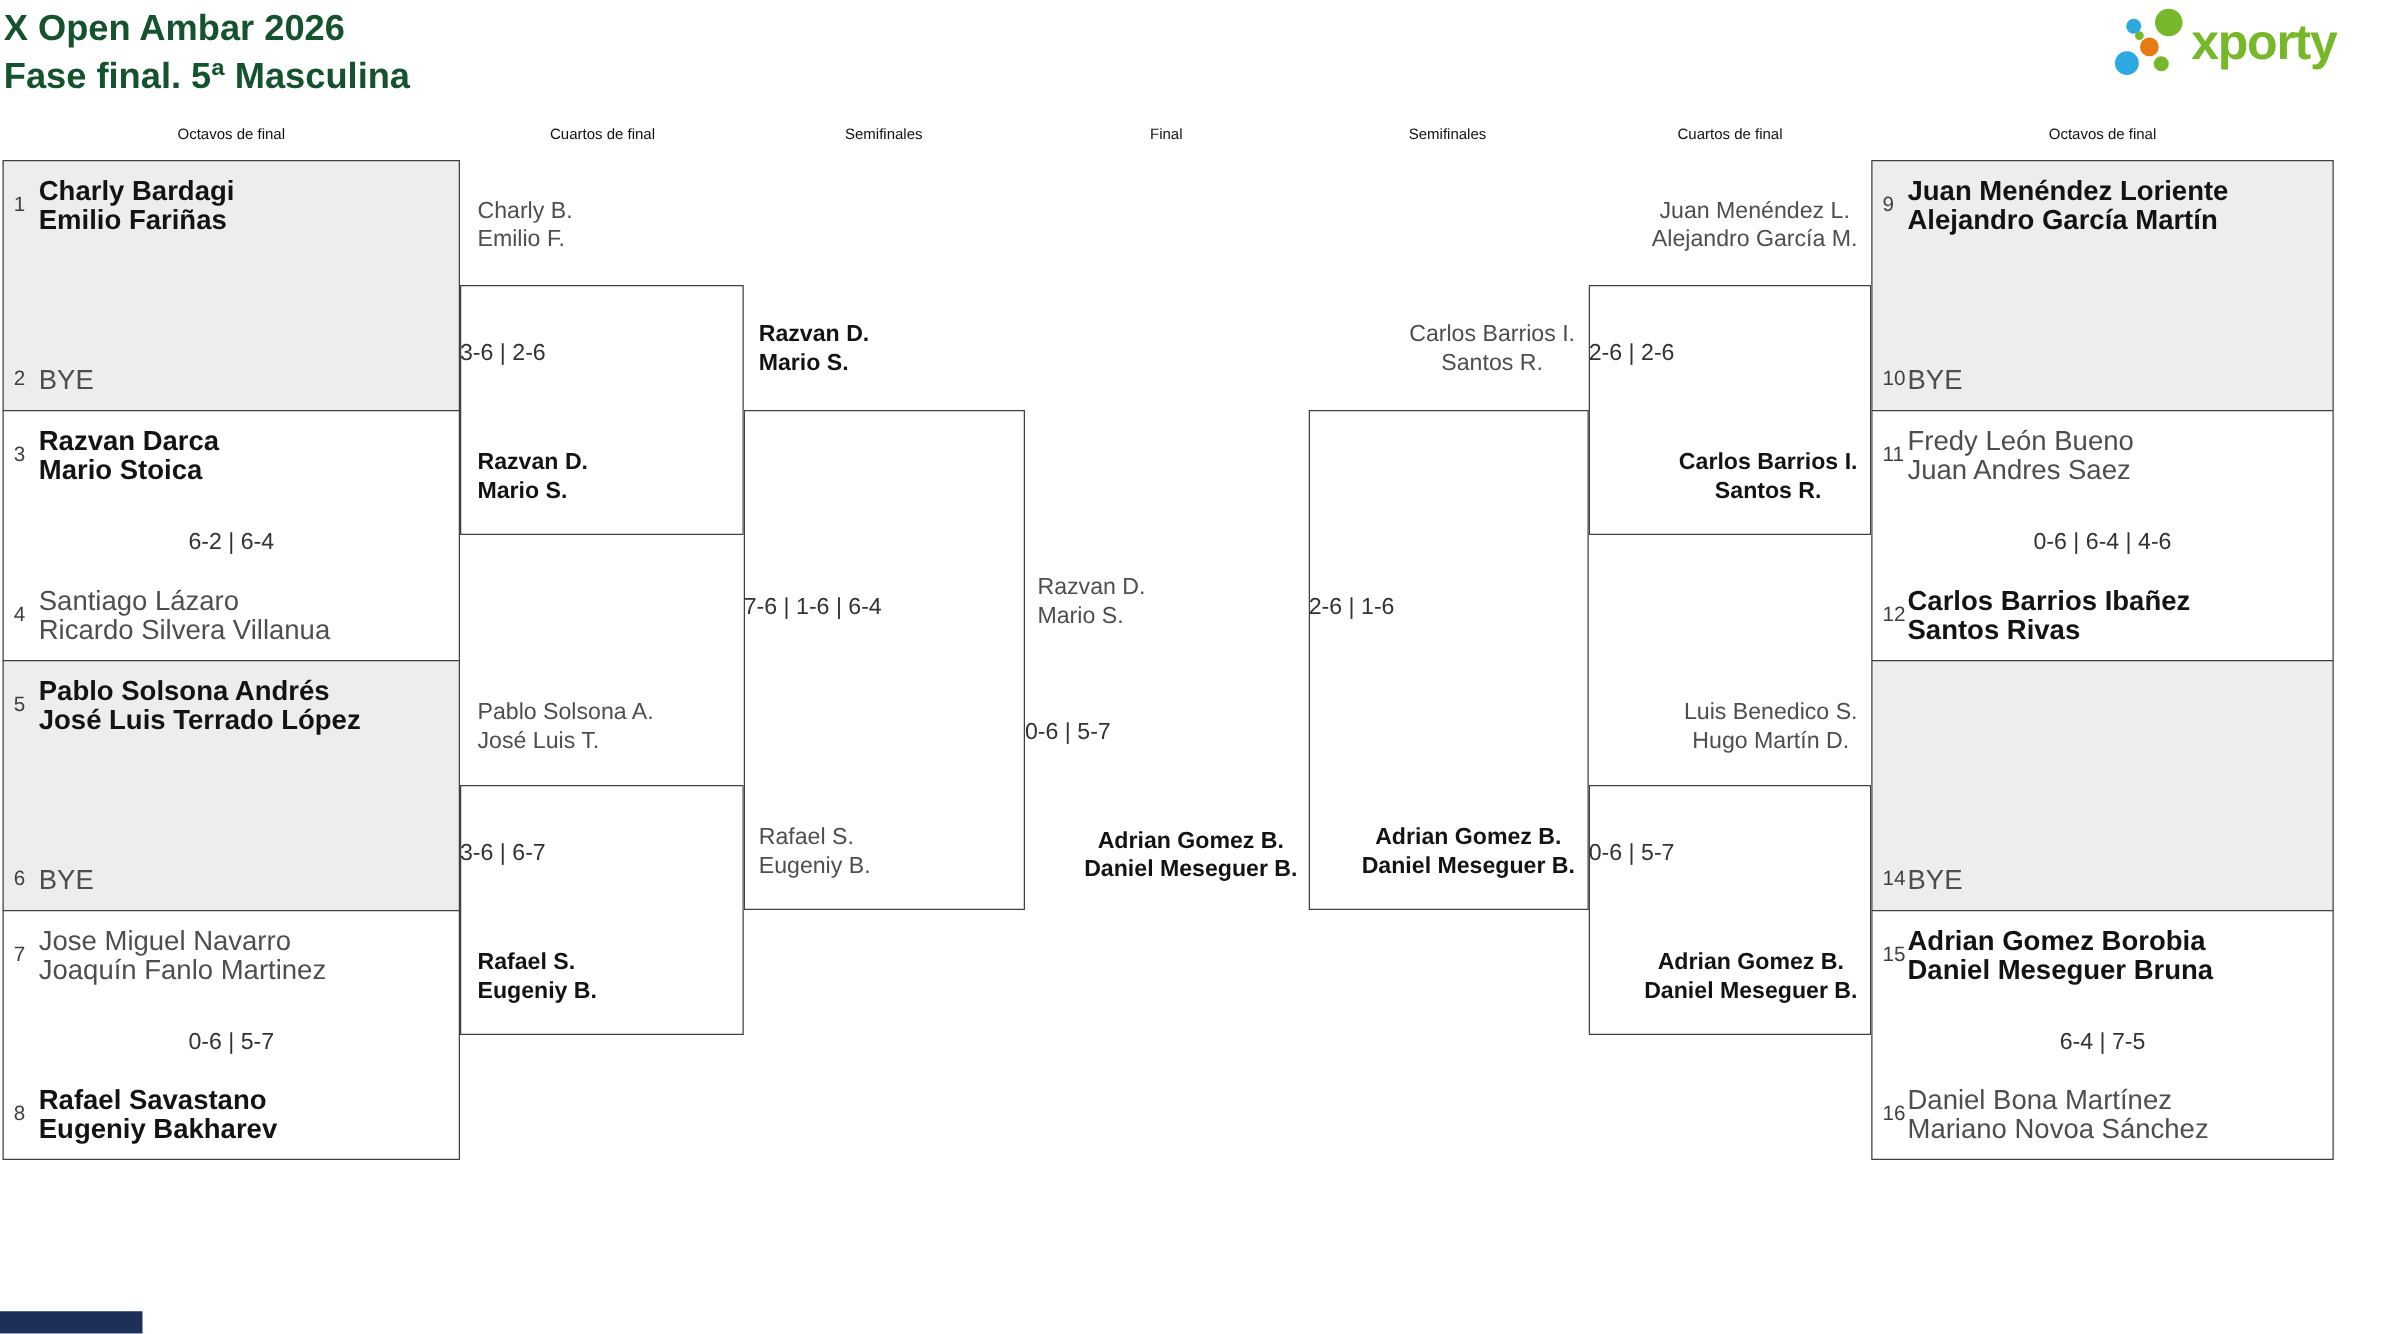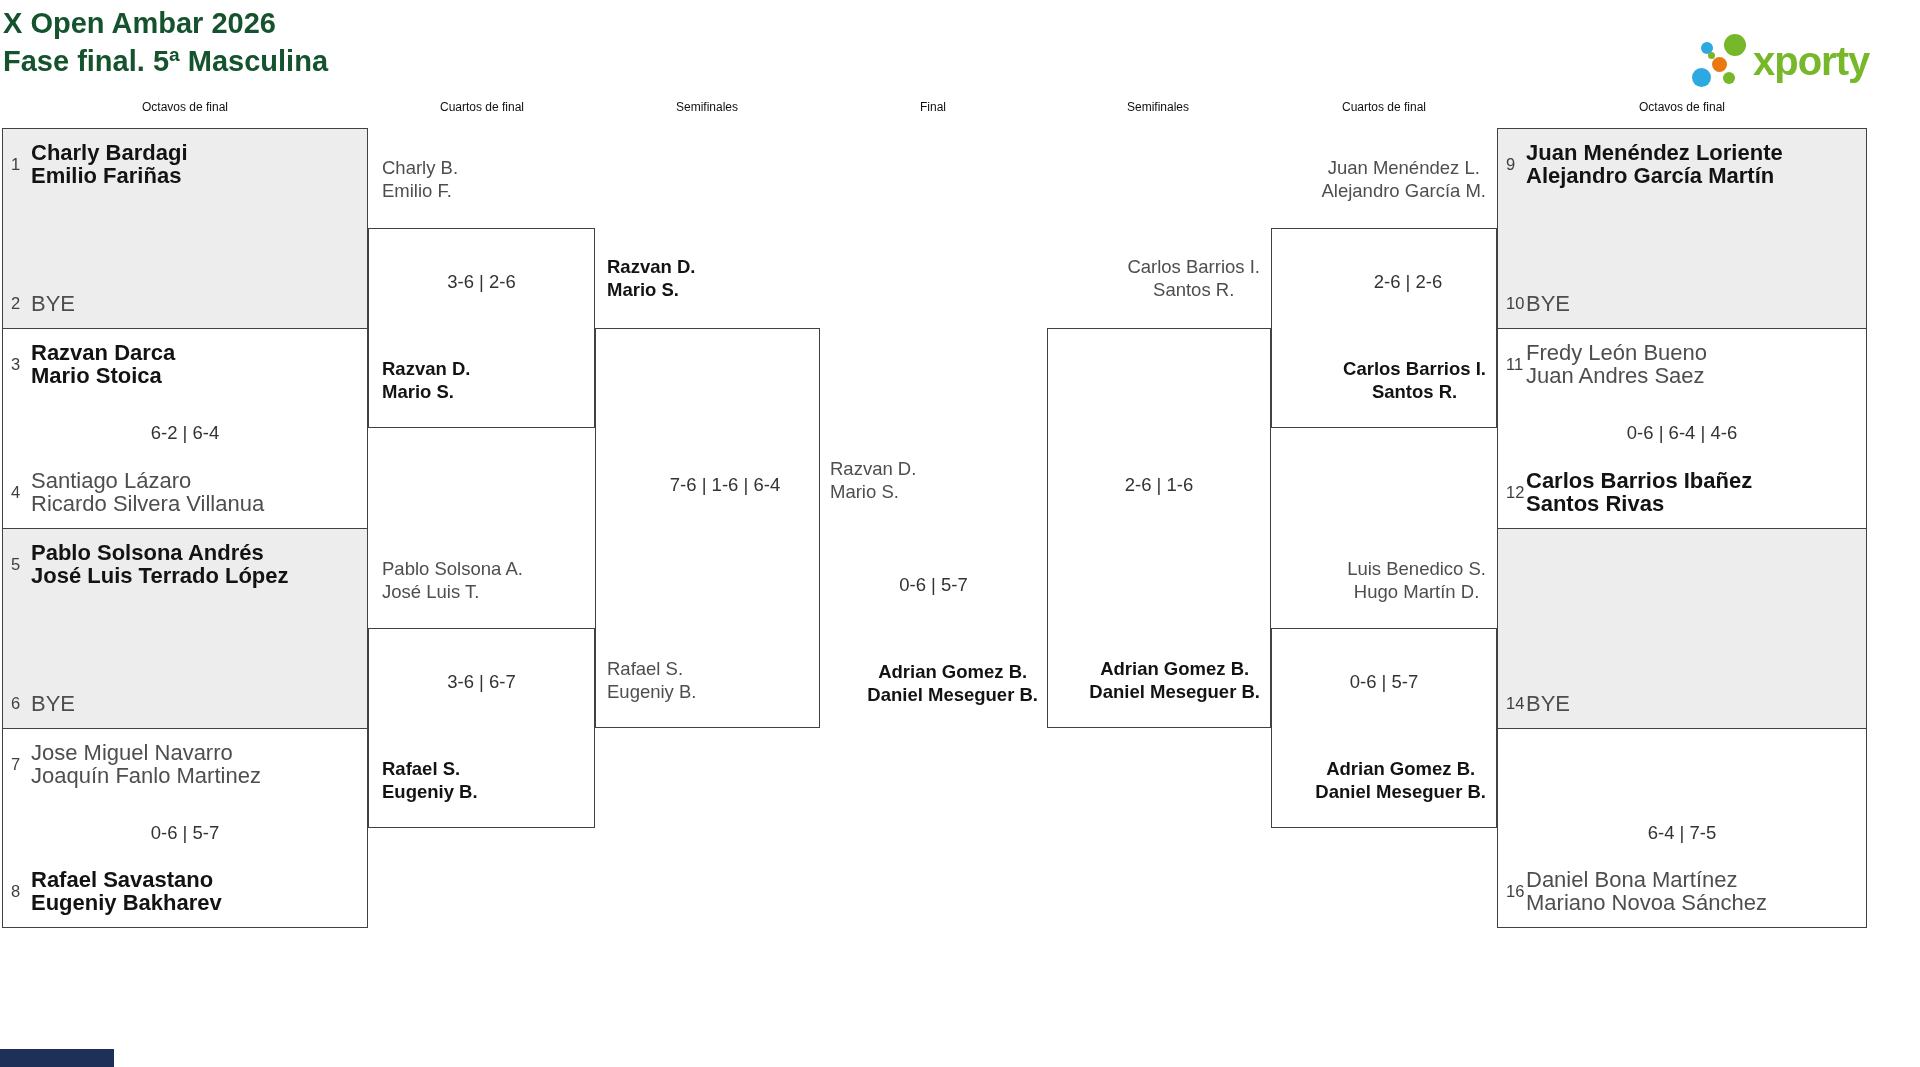--- a/index.html
+++ b/index.html
@@ -14,25 +14,25 @@
   .box { position:absolute; box-sizing:border-box; border:1px solid #414141; background:#ffffff; }
   .box.grey { background:#ededed; }
   .team-row { position:absolute; left:8px; display:flex; align-items:center; }
   .team-row.top { top:12px; }
   .team-row.bottom { bottom:13px; }
   .seed { width:20px; flex:none; font-size:16.5px; color:#3f3f3f; }
   .names { font-size:22px; line-height:23px; color:#4e4e4e; }
   .names.winner { font-weight:700; color:#131313; }
   .oct-score { position:absolute; left:0; top:93px; width:100%; text-align:center;
                font-size:18.5px; color:#333333; }
-  .score { position:absolute; text-align:center; font-size:18.5px; color:#333333; }
+  .score { position:absolute; text-align:left; font-size:18.5px; color:#333333; }
   .label { position:absolute; font-size:18.5px; line-height:23px; color:#4e4e4e; }
   .label.winner { font-weight:700; color:#131313; }
   .label.right { text-align:center; }
-  .logo { position:absolute; left:1680px; top:0px; width:235px; height:75px; cursor:pointer;margin-top:27px; }
+  .logo { position:absolute; left:1680px; top:0px; width:235px; height:75px; cursor:pointer; }
   .dot { position:absolute; border-radius:50%; }
   .wordmark { position:absolute; left:73px; top:12px; font-size:40px; line-height:44px;
               font-weight:700; letter-spacing:-1px; color:#76b82a; }
   .footer-bar { position:absolute; left:0; top:1049px; width:114px; height:18px; background:#1f3058; }
 </style>
 </head>
 <body>
 
 <div id="stage">
 
@@ -172,20 +172,27 @@
     <div class="team-row bottom">
       <div class="seed">14</div>
       <div class="names">
         <div>BYE</div>
         <div></div>
       </div>
     </div>
   </div>
 
   <div class="box" style="left:1497px;top:728px;width:370px;height:200px">
+    <div class="team-row top">
+      <div class="seed">15</div>
+      <div class="names winner">
+        <div>Adrian Gomez Borobia</div>
+        <div>Daniel Meseguer Bruna</div>
+      </div>
+    </div>
     <div class="oct-score">6-4 | 7-5</div>
     <div class="team-row bottom">
       <div class="seed">16</div>
       <div class="names">
         <div>Daniel Bona Martínez</div>
         <div>Mariano Novoa Sánchez</div>
       </div>
     </div>
   </div>
 

